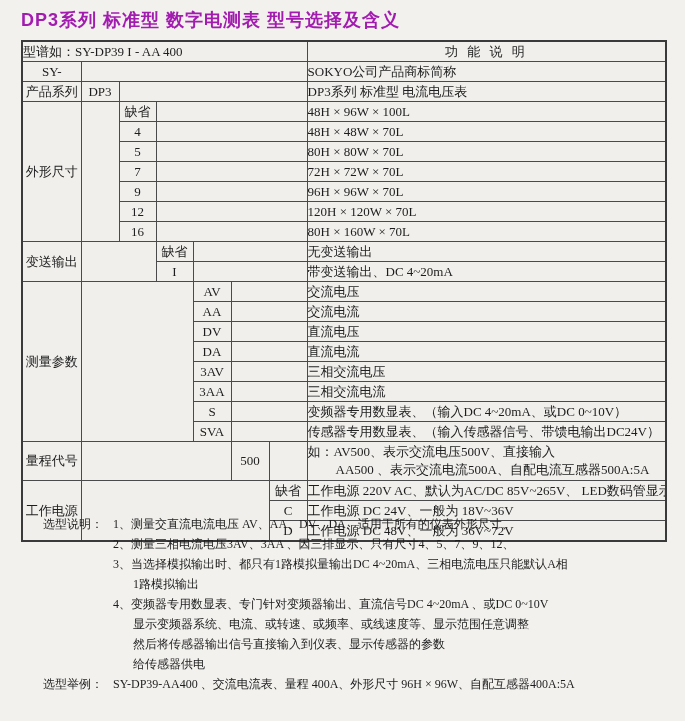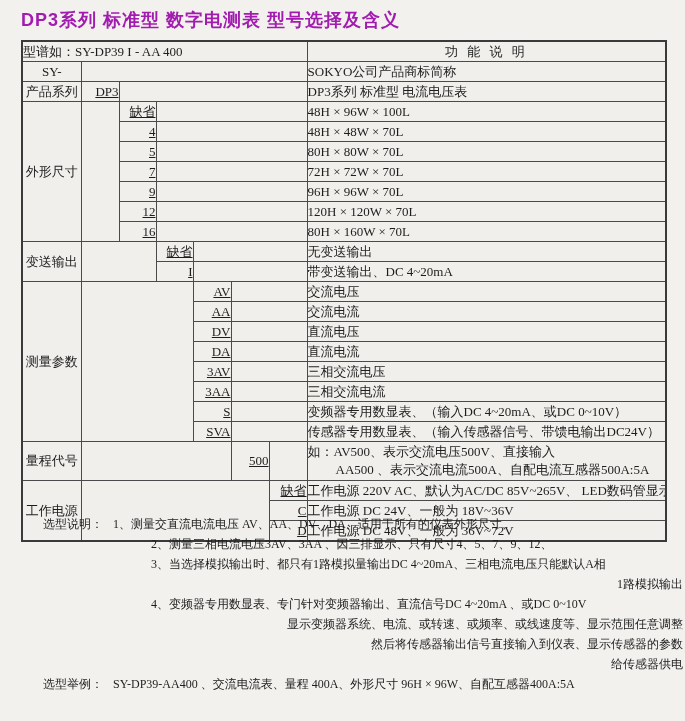--- a/index.html
+++ b/index.html
@@ -28,36 +28,36 @@
     font-size:13px;
     padding:0;
     background:#f0efec;
     white-space:nowrap;
     overflow:hidden;
     height:19px;
   }
   tr.tall td{height:38px;}
   td.g{background:#d9ecc7;}
   td.lbl{text-align:center;}
-  td.code{text-align:right;text-decoration:underline;}
+  td.code{text-align:center;}
   td.hdrL{text-align:left;padding-left:18px;white-space:pre;}
   td.hdrR{text-align:center;letter-spacing:3px;}
   td.desc{text-align:left;padding-left:10px;font-size:12.5px;}
   td.desc .ind{padding-left:28px;}
   td.desc div{line-height:18px;}
   .notes{
     position:absolute;left:43px;top:514px;
     font-size:12px;line-height:20px;
     width:640px;
   }
   .nrow{white-space:nowrap;}
   .nlabel{display:inline-block;width:70px;}
   .nline{white-space:nowrap;}
-  .i1{margin-left:108px;}
-  .i2{margin-left:90px;text-align:right;}
+  .i1{margin-left:70px;}
+  .i2{margin-left:90px;}
 </style>
 </head>
 <body>
 
 <div class="title">DP3系列 标准型 数字电测表 型号选择及含义</div>
 
 <table class="spec">
   <colgroup>
     <col style="width:59px">
       <col style="width:38px">

